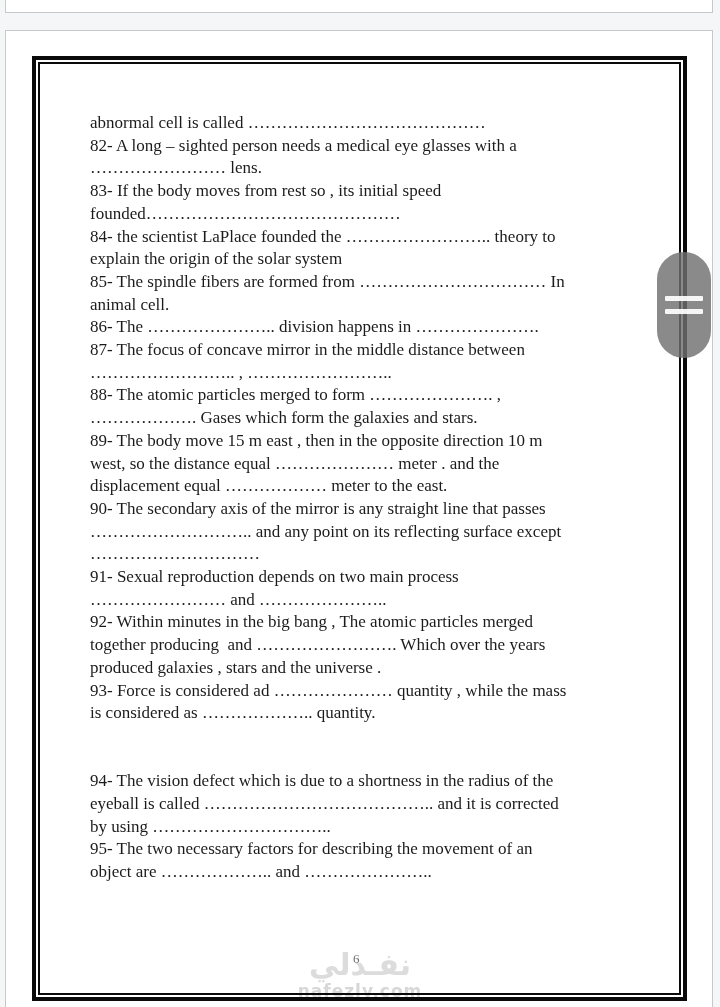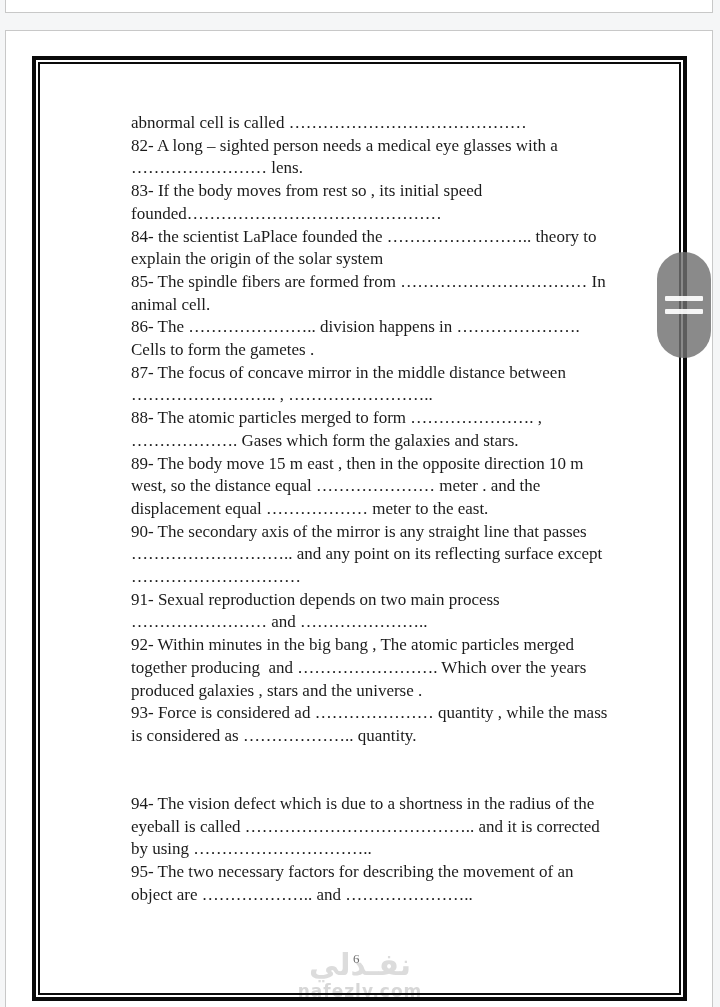--- a/index.html
+++ b/index.html
@@ -63,21 +63,20 @@
     position: absolute; left: 90px; top: 112px;
     width: 560px;
     font-size: 17px;
     line-height: 22.7px;
     color: #1b1b1b;
     z-index: 3;
   }
   .doc-line {
     white-space: pre;
     min-height: 22.7px;
-    margin-left: 41px;
   }
   .page-number {
     position: absolute; left: 353px; top: 951px;
     font-size: 13px;
     color: #6e6e6e;
     z-index: 3;
   }
   .scroll-handle {
     position: absolute; left: 657px; top: 252px;
     width: 54px; height: 106px;
@@ -119,21 +118,20 @@
     <div class="doc-line">abnormal cell is called ……………………………………</div>
     <div class="doc-line">82- A long – sighted person needs a medical eye glasses with a</div>
     <div class="doc-line">…………………… lens.</div>
     <div class="doc-line">83- If the body moves from rest so , its initial speed</div>
     <div class="doc-line">founded………………………………………</div>
     <div class="doc-line">84- the scientist LaPlace founded the …………………….. theory to</div>
     <div class="doc-line">explain the origin of the solar system</div>
     <div class="doc-line">85- The spindle fibers are formed from …………………………… In</div>
     <div class="doc-line">animal cell.</div>
     <div class="doc-line">86- The ………………….. division happens in ………………….</div>
-    <div class="doc-line">Cells to form the gametes .</div>
     <div class="doc-line">87- The focus of concave mirror in the middle distance between</div>
     <div class="doc-line">…………………….. , ……………………..</div>
     <div class="doc-line">88- The atomic particles merged to form …………………. ,</div>
     <div class="doc-line">………………. Gases which form the galaxies and stars.</div>
     <div class="doc-line">89- The body move 15 m east , then in the opposite direction 10 m</div>
     <div class="doc-line">west, so the distance equal ………………… meter . and the</div>
     <div class="doc-line">displacement equal ……………… meter to the east.</div>
     <div class="doc-line">90- The secondary axis of the mirror is any straight line that passes</div>
     <div class="doc-line">……………………….. and any point on its reflecting surface except</div>
     <div class="doc-line">…………………………</div>

